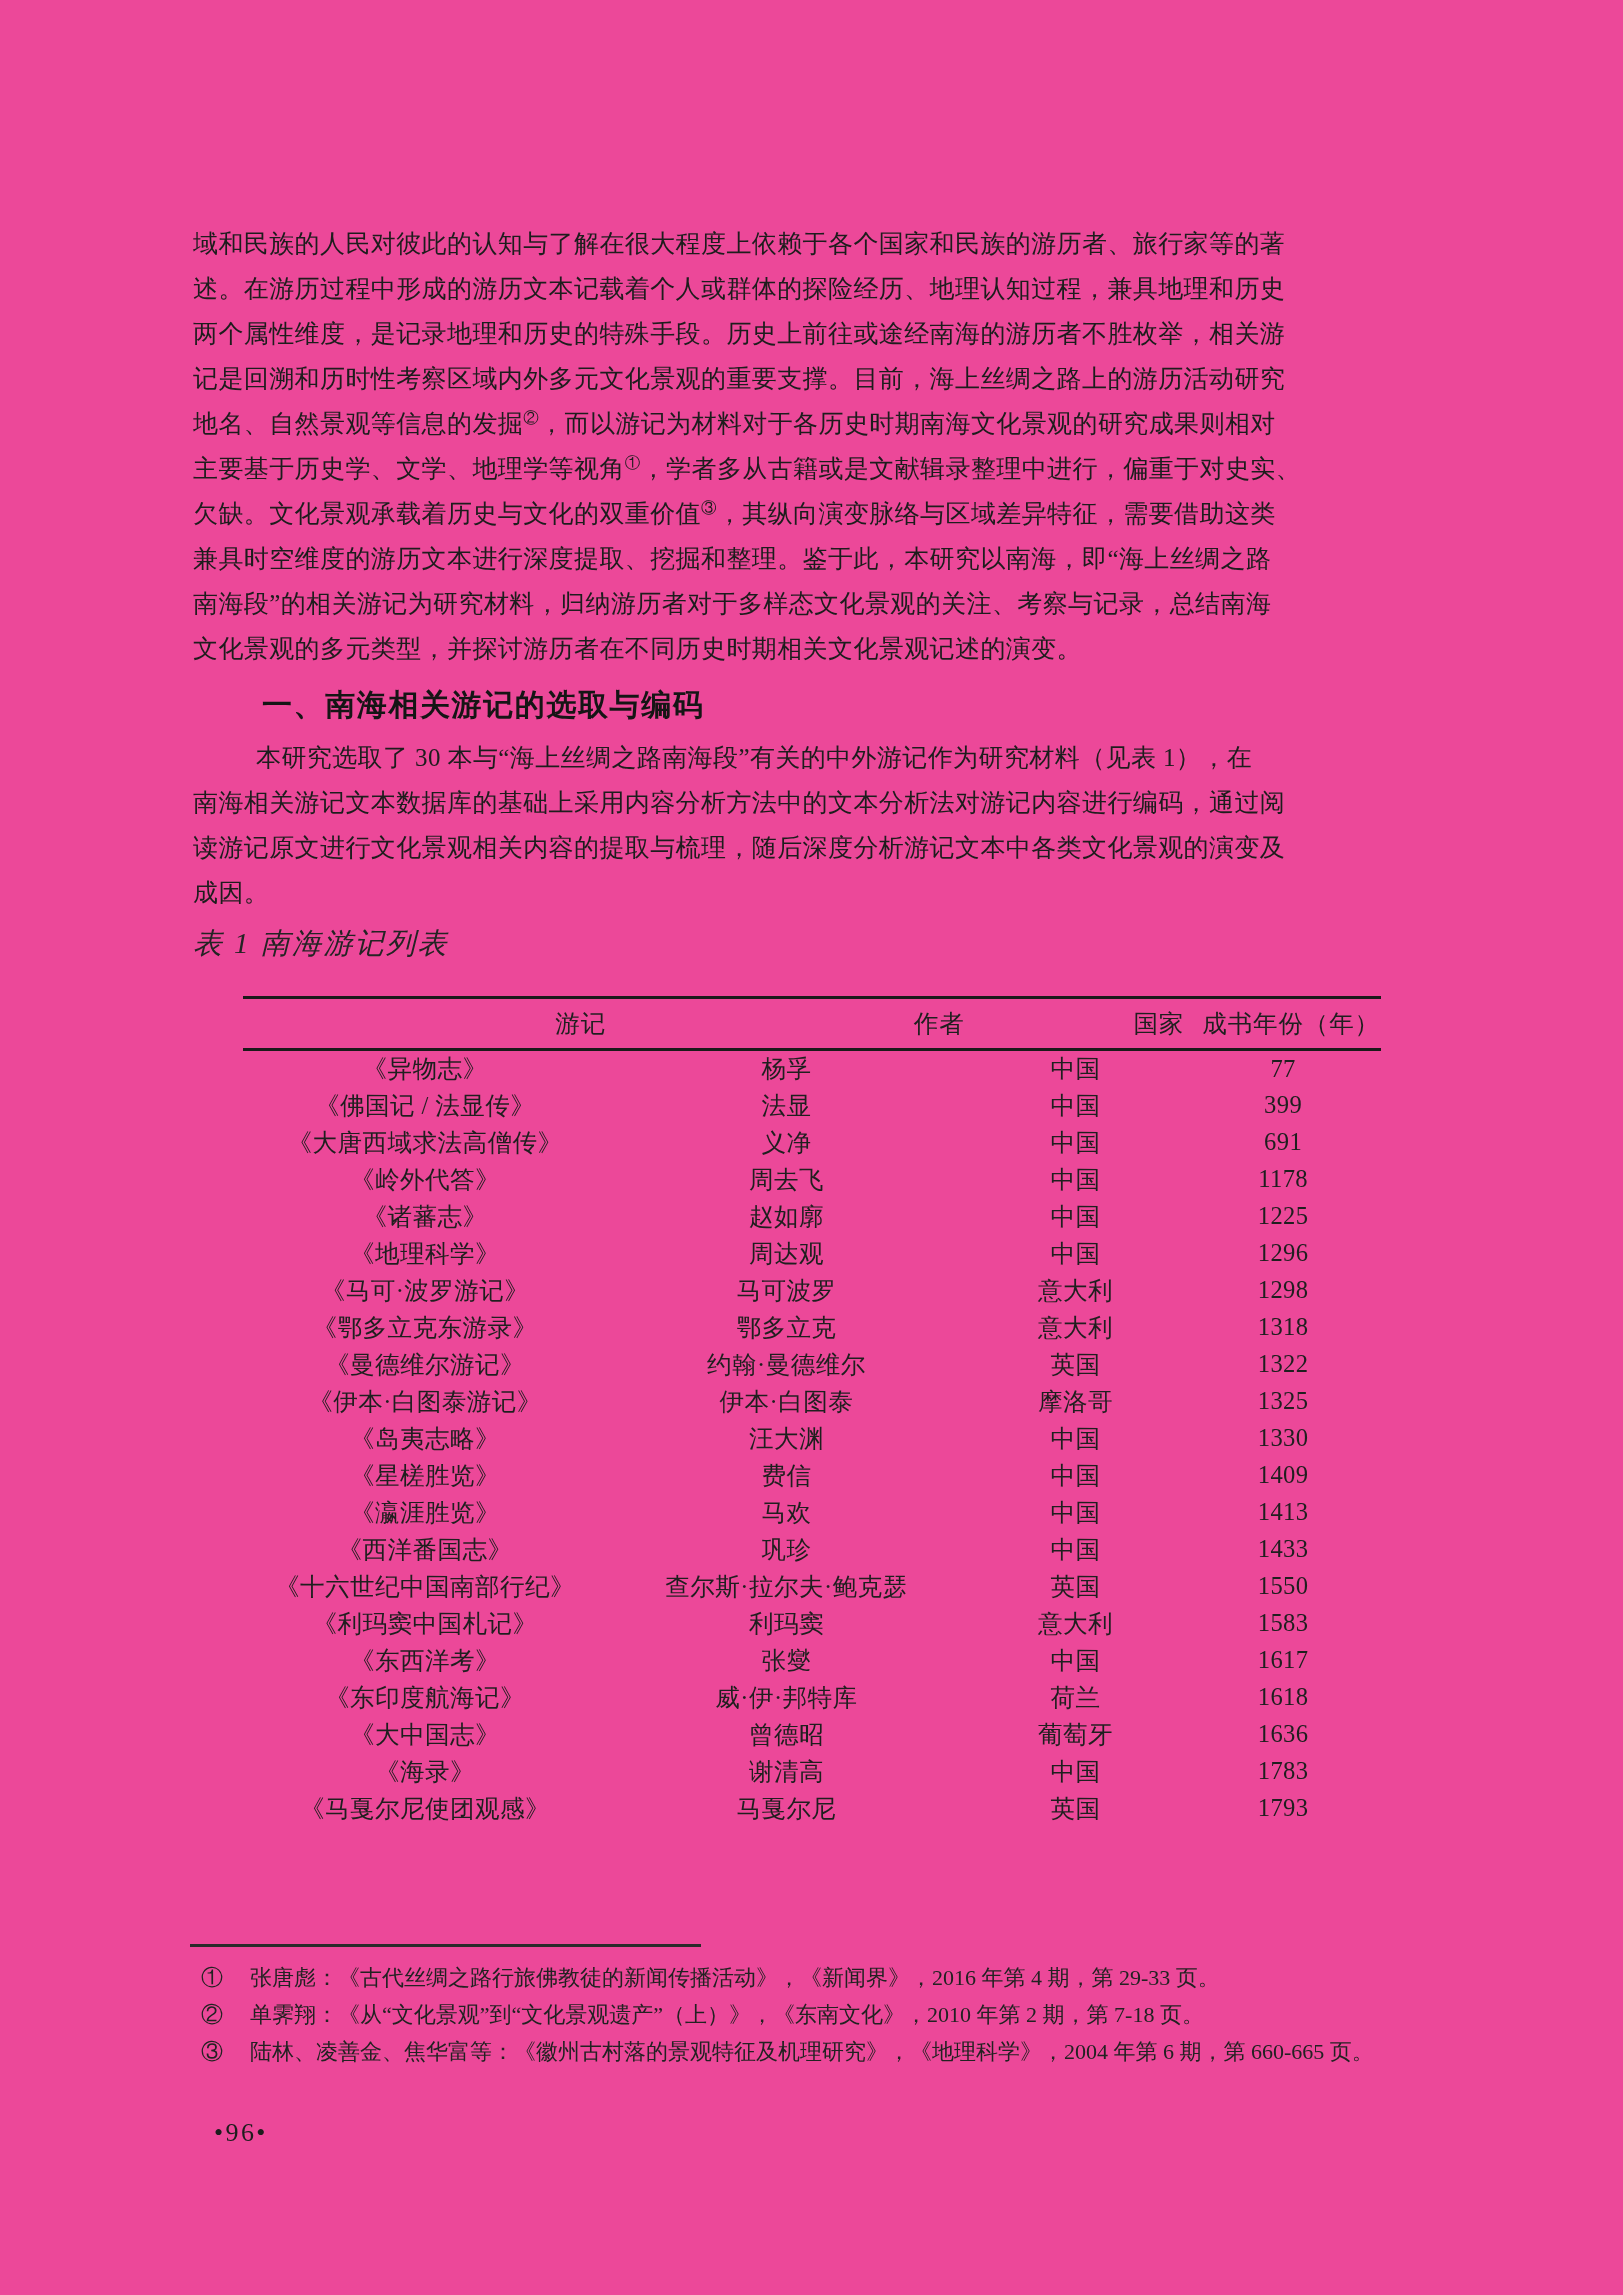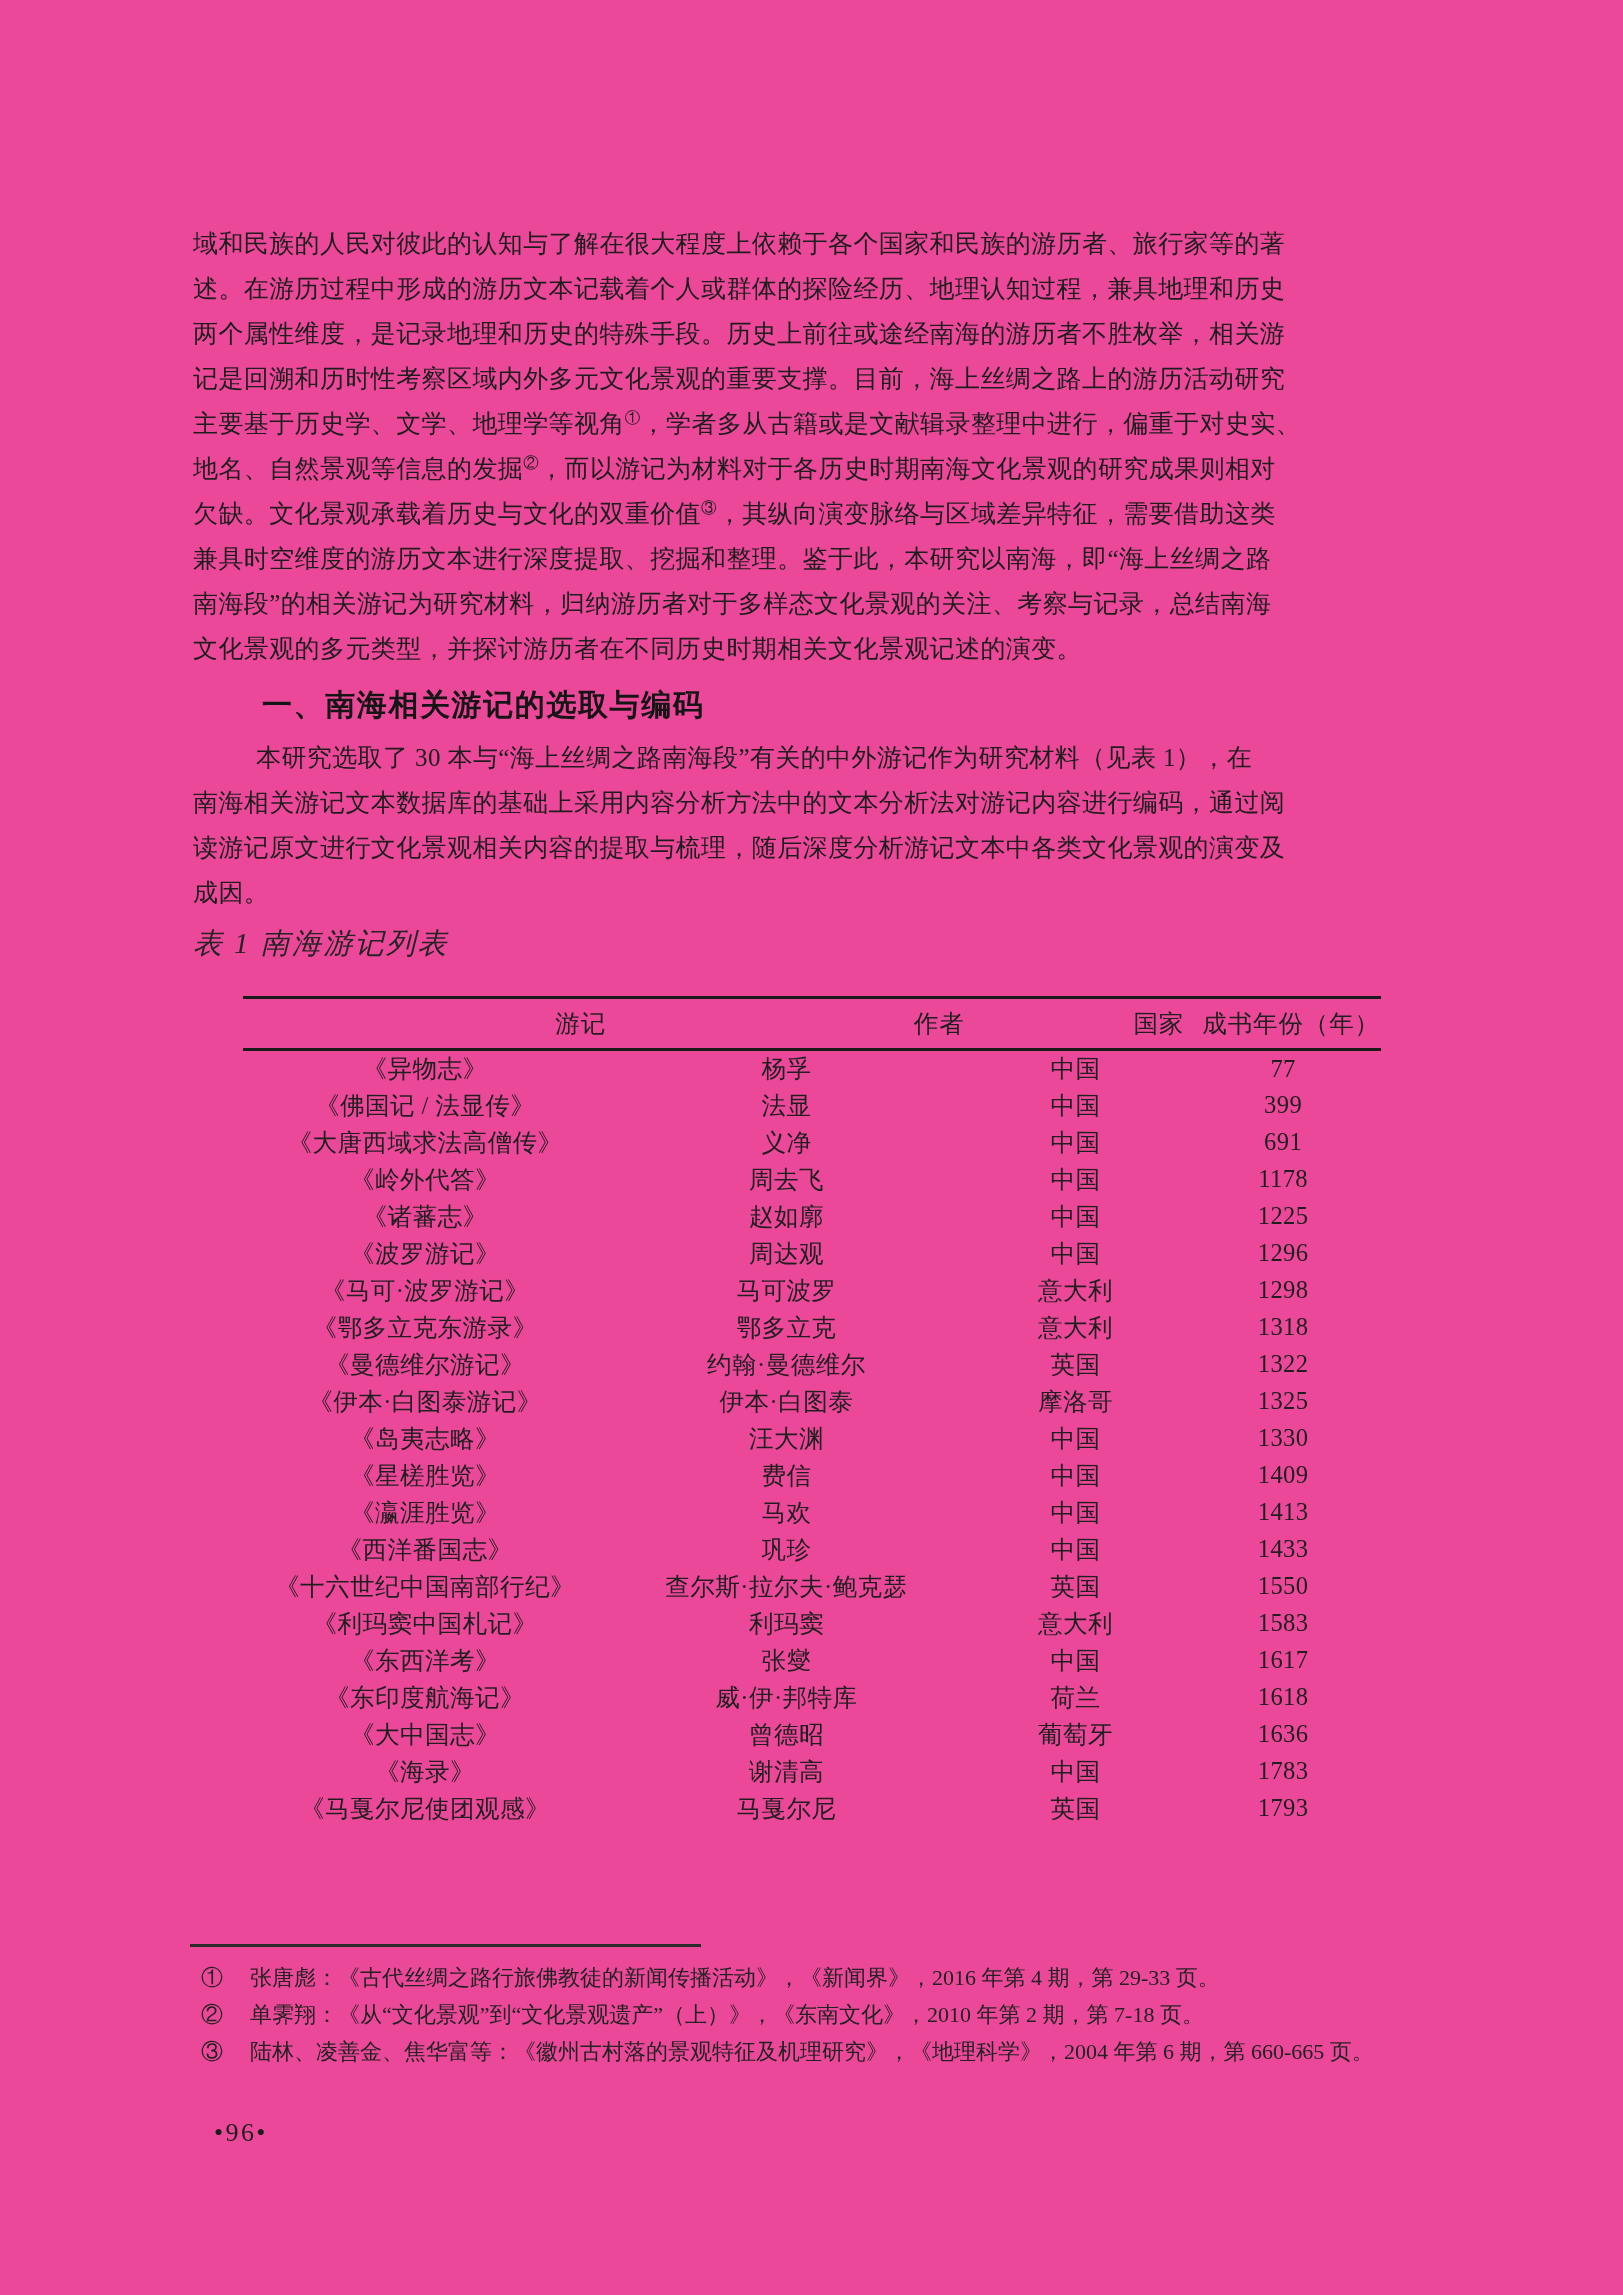--- a/index.html
+++ b/index.html
@@ -104,22 +104,22 @@
 <body>
 
 <div class="page">
 
   <div class="content para" id="para-intro">
 
   <div>域和民族的人民对彼此的认知与了解在很大程度上依赖于各个国家和民族的游历者、旅行家等的著</div>
       <div>述。在游历过程中形成的游历文本记载着个人或群体的探险经历、地理认知过程，兼具地理和历史</div>
       <div>两个属性维度，是记录地理和历史的特殊手段。历史上前往或途经南海的游历者不胜枚举，相关游</div>
       <div>记是回溯和历时性考察区域内外多元文化景观的重要支撑。目前，海上丝绸之路上的游历活动研究</div>
+      <div>地名、自然景观等信息的发掘<sup>②</sup>，而以游记为材料对于各历史时期南海文化景观的研究成果则相对</div>
       <div>主要基于历史学、文学、地理学等视角<sup>①</sup>，学者多从古籍或是文献辑录整理中进行，偏重于对史实、</div>
-      <div>地名、自然景观等信息的发掘<sup>②</sup>，而以游记为材料对于各历史时期南海文化景观的研究成果则相对</div>
       <div>欠缺。文化景观承载着历史与文化的双重价值<sup>③</sup>，其纵向演变脉络与区域差异特征，需要借助这类</div>
       <div>兼具时空维度的游历文本进行深度提取、挖掘和整理。鉴于此，本研究以南海，即“海上丝绸之路</div>
       <div>南海段”的相关游记为研究材料，归纳游历者对于多样态文化景观的关注、考察与记录，总结南海</div>
       <div>文化景观的多元类型，并探讨游历者在不同历史时期相关文化景观记述的演变。</div>
     </div>
 
   <div class="content" id="section-heading">一、南海相关游记的选取与编码</div>
 
   <div class="content para" id="para-methods">
 
@@ -173,21 +173,21 @@
           <td>中国</td>
           <td>1178</td>
         </tr>
           <tr>
           <td>《诸蕃志》</td>
           <td>赵如廓</td>
           <td>中国</td>
           <td>1225</td>
         </tr>
           <tr>
-          <td>《波罗游记》</td>
+          <td>《地理科学》</td>
           <td>周达观</td>
           <td>中国</td>
           <td>1296</td>
         </tr>
           <tr>
           <td>《马可·波罗游记》</td>
           <td>马可波罗</td>
           <td>意大利</td>
           <td>1298</td>
         </tr>

